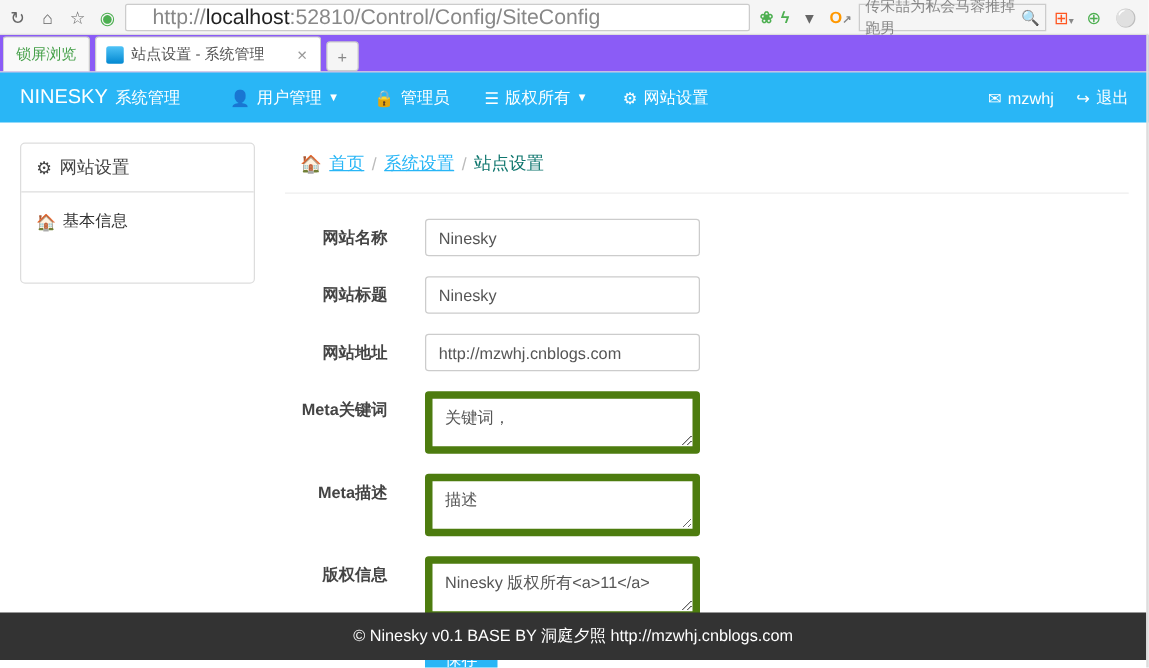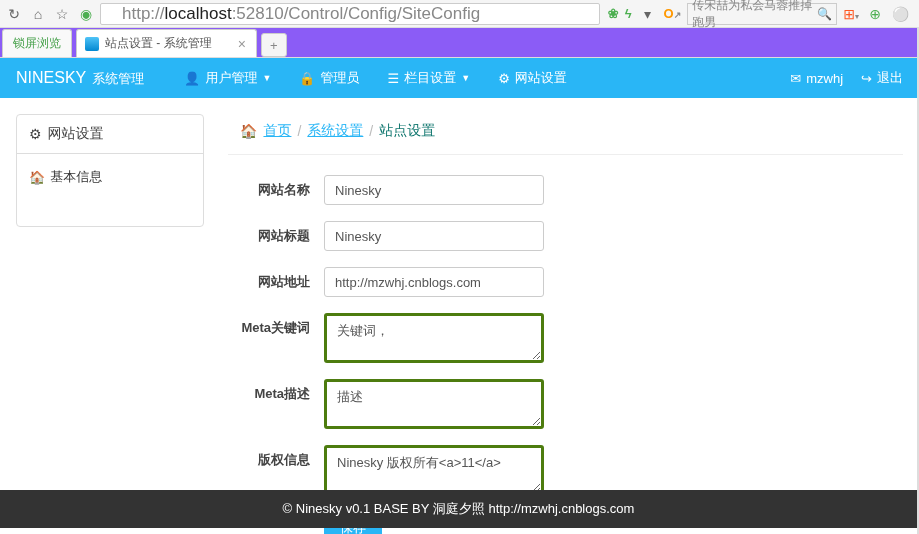--- a/index.html
+++ b/index.html
@@ -46,25 +46,25 @@
     .side-link { color: #333; font-size: 13px; display: flex; align-items: center; gap: 5px; cursor: pointer; }
     
     .main { flex: 1; }
     .breadcrumb { padding: 8px 12px 14px; border-bottom: 1px solid #eee; font-size: 14px; display: flex; align-items: center; gap: 6px; }
     .breadcrumb .link { color: #29b6f6; cursor: pointer; text-decoration: underline; }
     .breadcrumb .sep { color: #bbb; }
     .breadcrumb .cur { color: #0f766e; }
     .home-ico { color: #333; }
     
     .form { padding: 20px 0; }
-    .form-row { display: flex; align-items: flex-start; margin-bottom: 16px; }
+    .form-row { display: flex; align-items: flex-start; margin-bottom: 16px; gap: 16px; }
     .form-label { width: 96px; text-align: right; padding-right: 14px; padding-top: 6px; font-weight: bold; color: #444; font-size: 13px; }
     .form-input { width: 220px; height: 30px; border: 1px solid #ccc; border-radius: 3px; padding: 0 10px; font-size: 13px; color: #555; }
     .form-input::placeholder { color: #999; }
-    .form-textarea { width: 220px; height: 50px; border: 3px solid #4d7c0f; border-radius: 3px; padding: 6px 10px; font-size: 13px; color: #555; resize: both; font-family: inherit; }
+    .form-textarea { width: 220px; height: 50px; border: 6px solid #4d7c0f; border-radius: 3px; padding: 6px 10px; font-size: 13px; color: #555; resize: both; font-family: inherit; }
     .btn-save { background: #29b6f6; color: #fff; border: none; border-radius: 4px; padding: 8px 16px; font-size: 13px; cursor: pointer; }
     
     .footer { background: #333; color: #fff; text-align: center; padding: 10px; font-size: 13px; position: absolute; bottom: 6px; left: 0; right: 2px; }
     
     .right-edge { position: absolute; right: 0; top: 28px; bottom: 0; width: 2px; background: #ddd; }
   </style>
 </head>
 <body>
 
 <div class="browser-bar">
@@ -114,21 +114,21 @@
       <span>👤</span>
       <span>用户管理</span>
       <span class="caret">▼</span>
     </div>
     <div class="nav-item">
       <span>🔒</span>
       <span>管理员</span>
     </div>
     <div class="nav-item">
       <span>☰</span>
-      <span>栏目设置</span>
+      <span>版权所有</span>
       <span class="caret">▼</span>
     </div>
     <div class="nav-item">
       <span>⚙</span>
       <span>网站设置</span>
     </div>
   </div>
   <div class="nav-right">
     <div class="nav-item">
       <span>✉</span>

